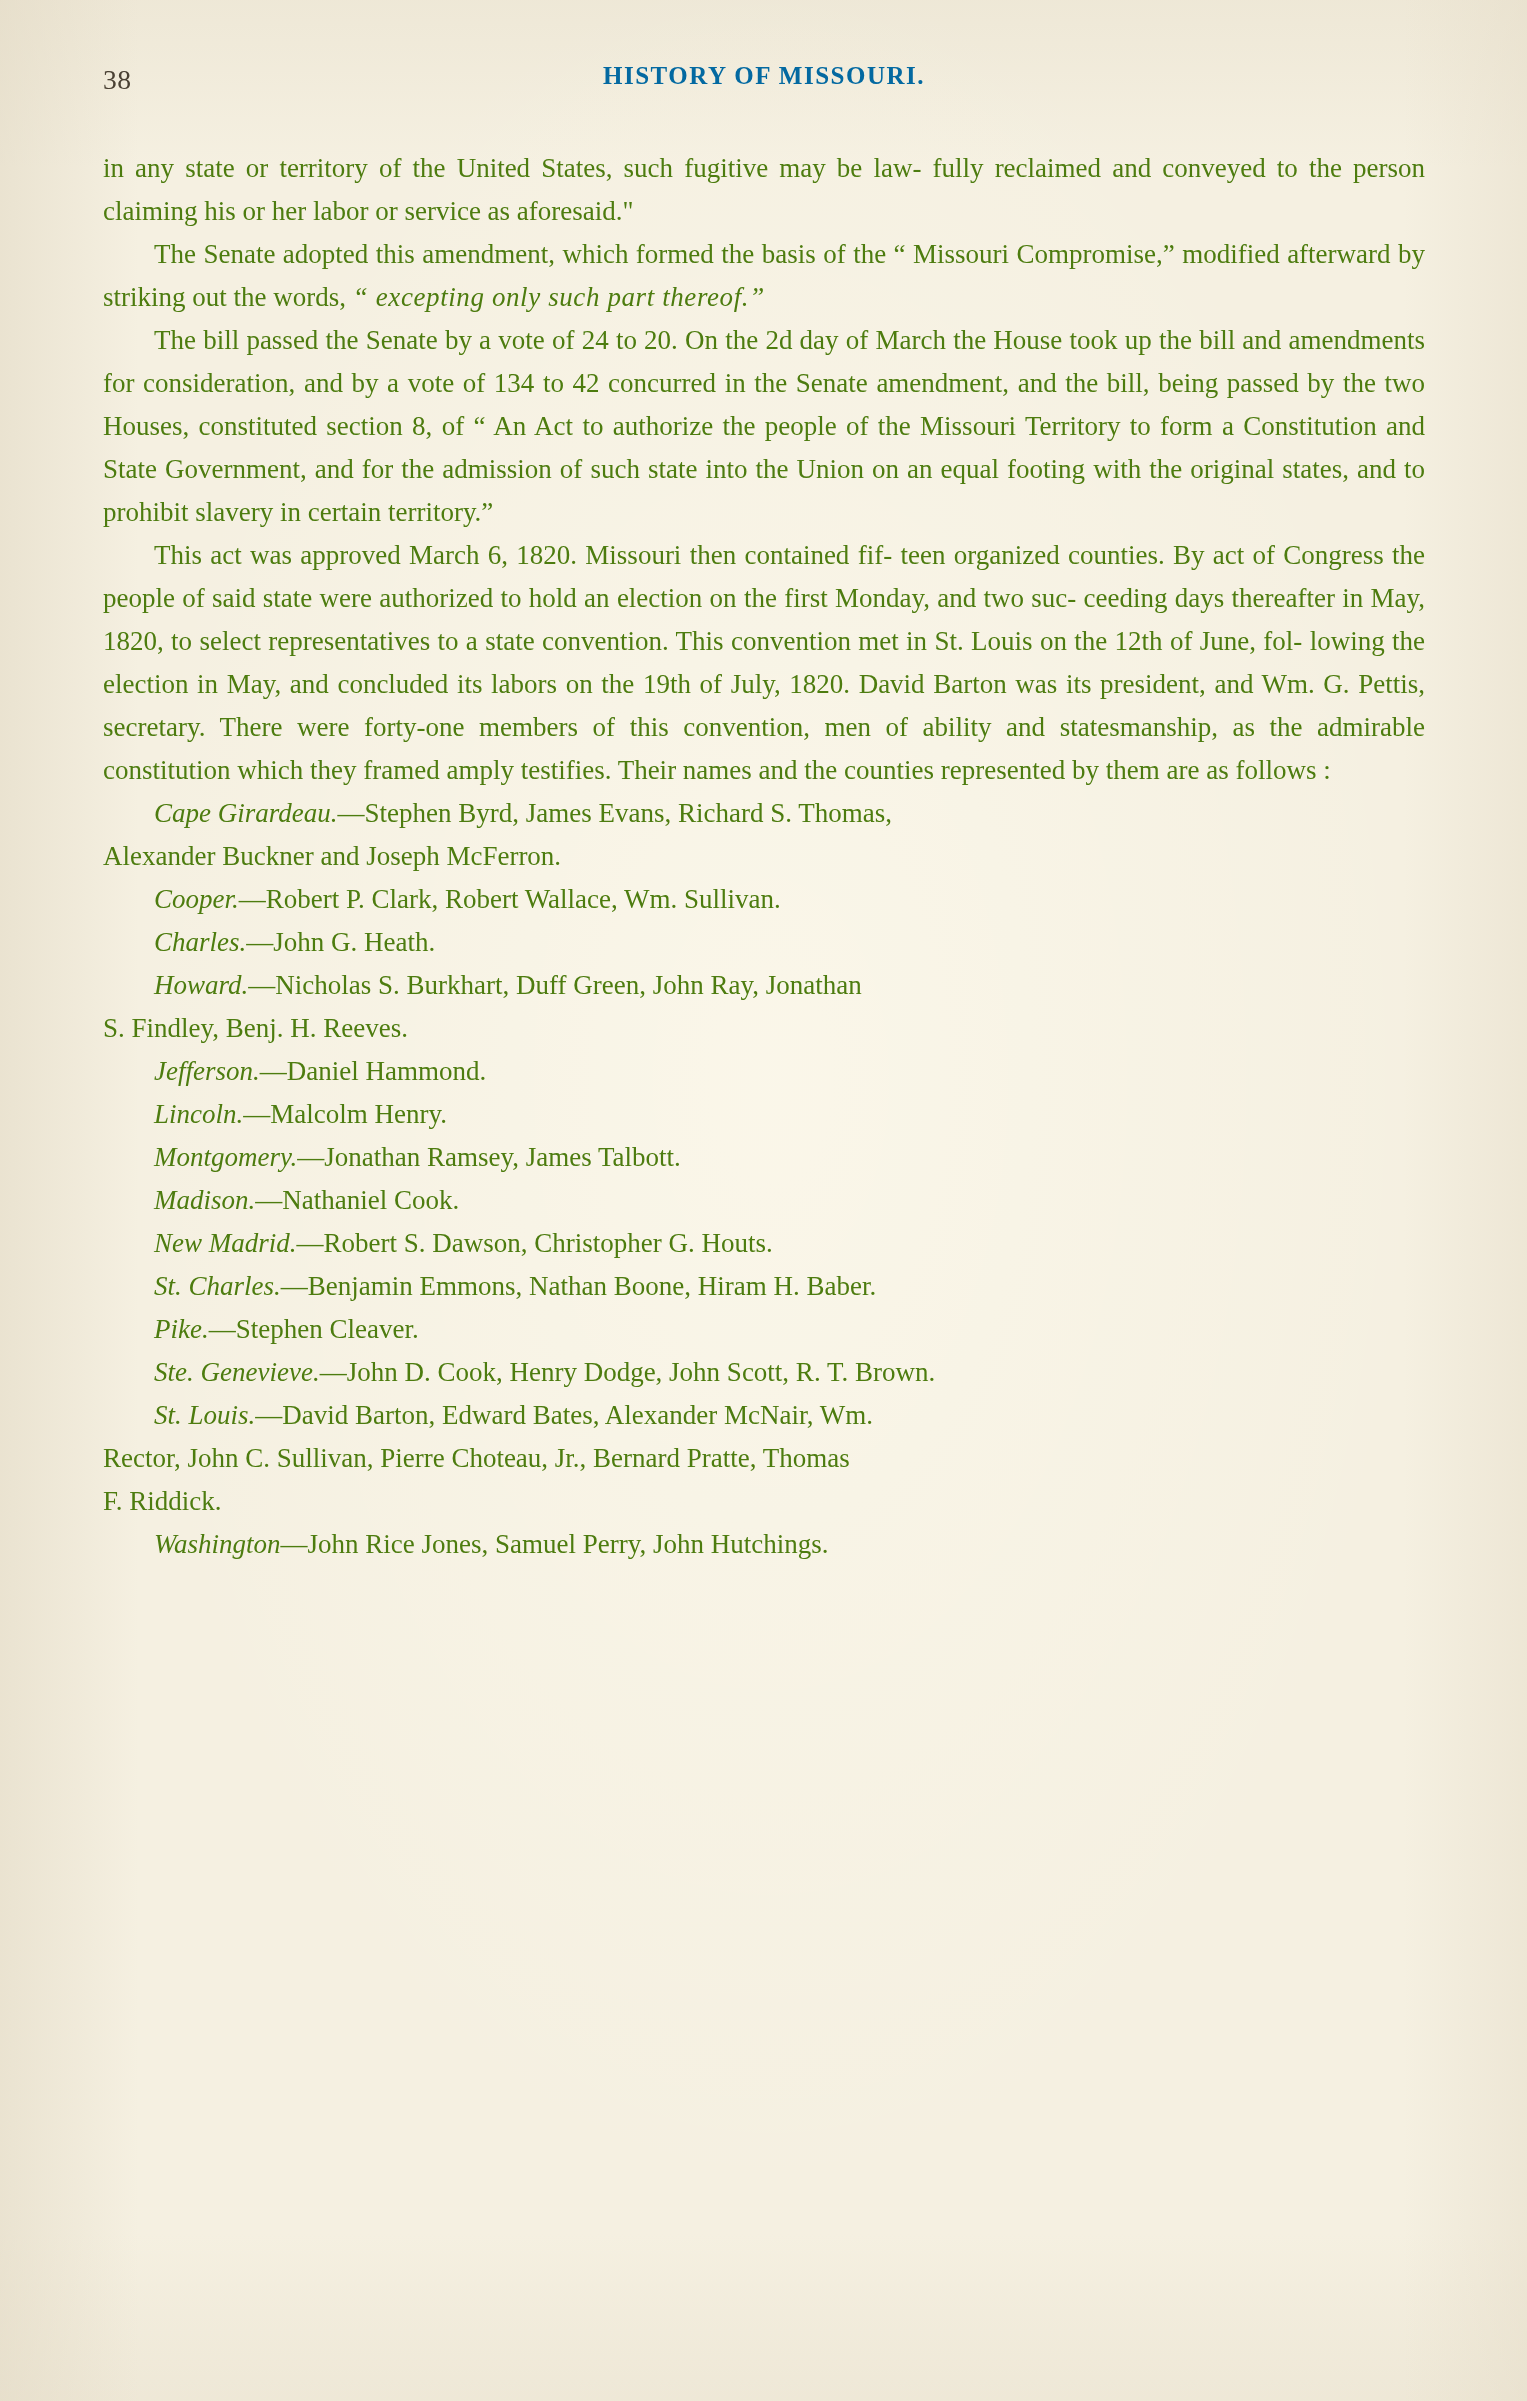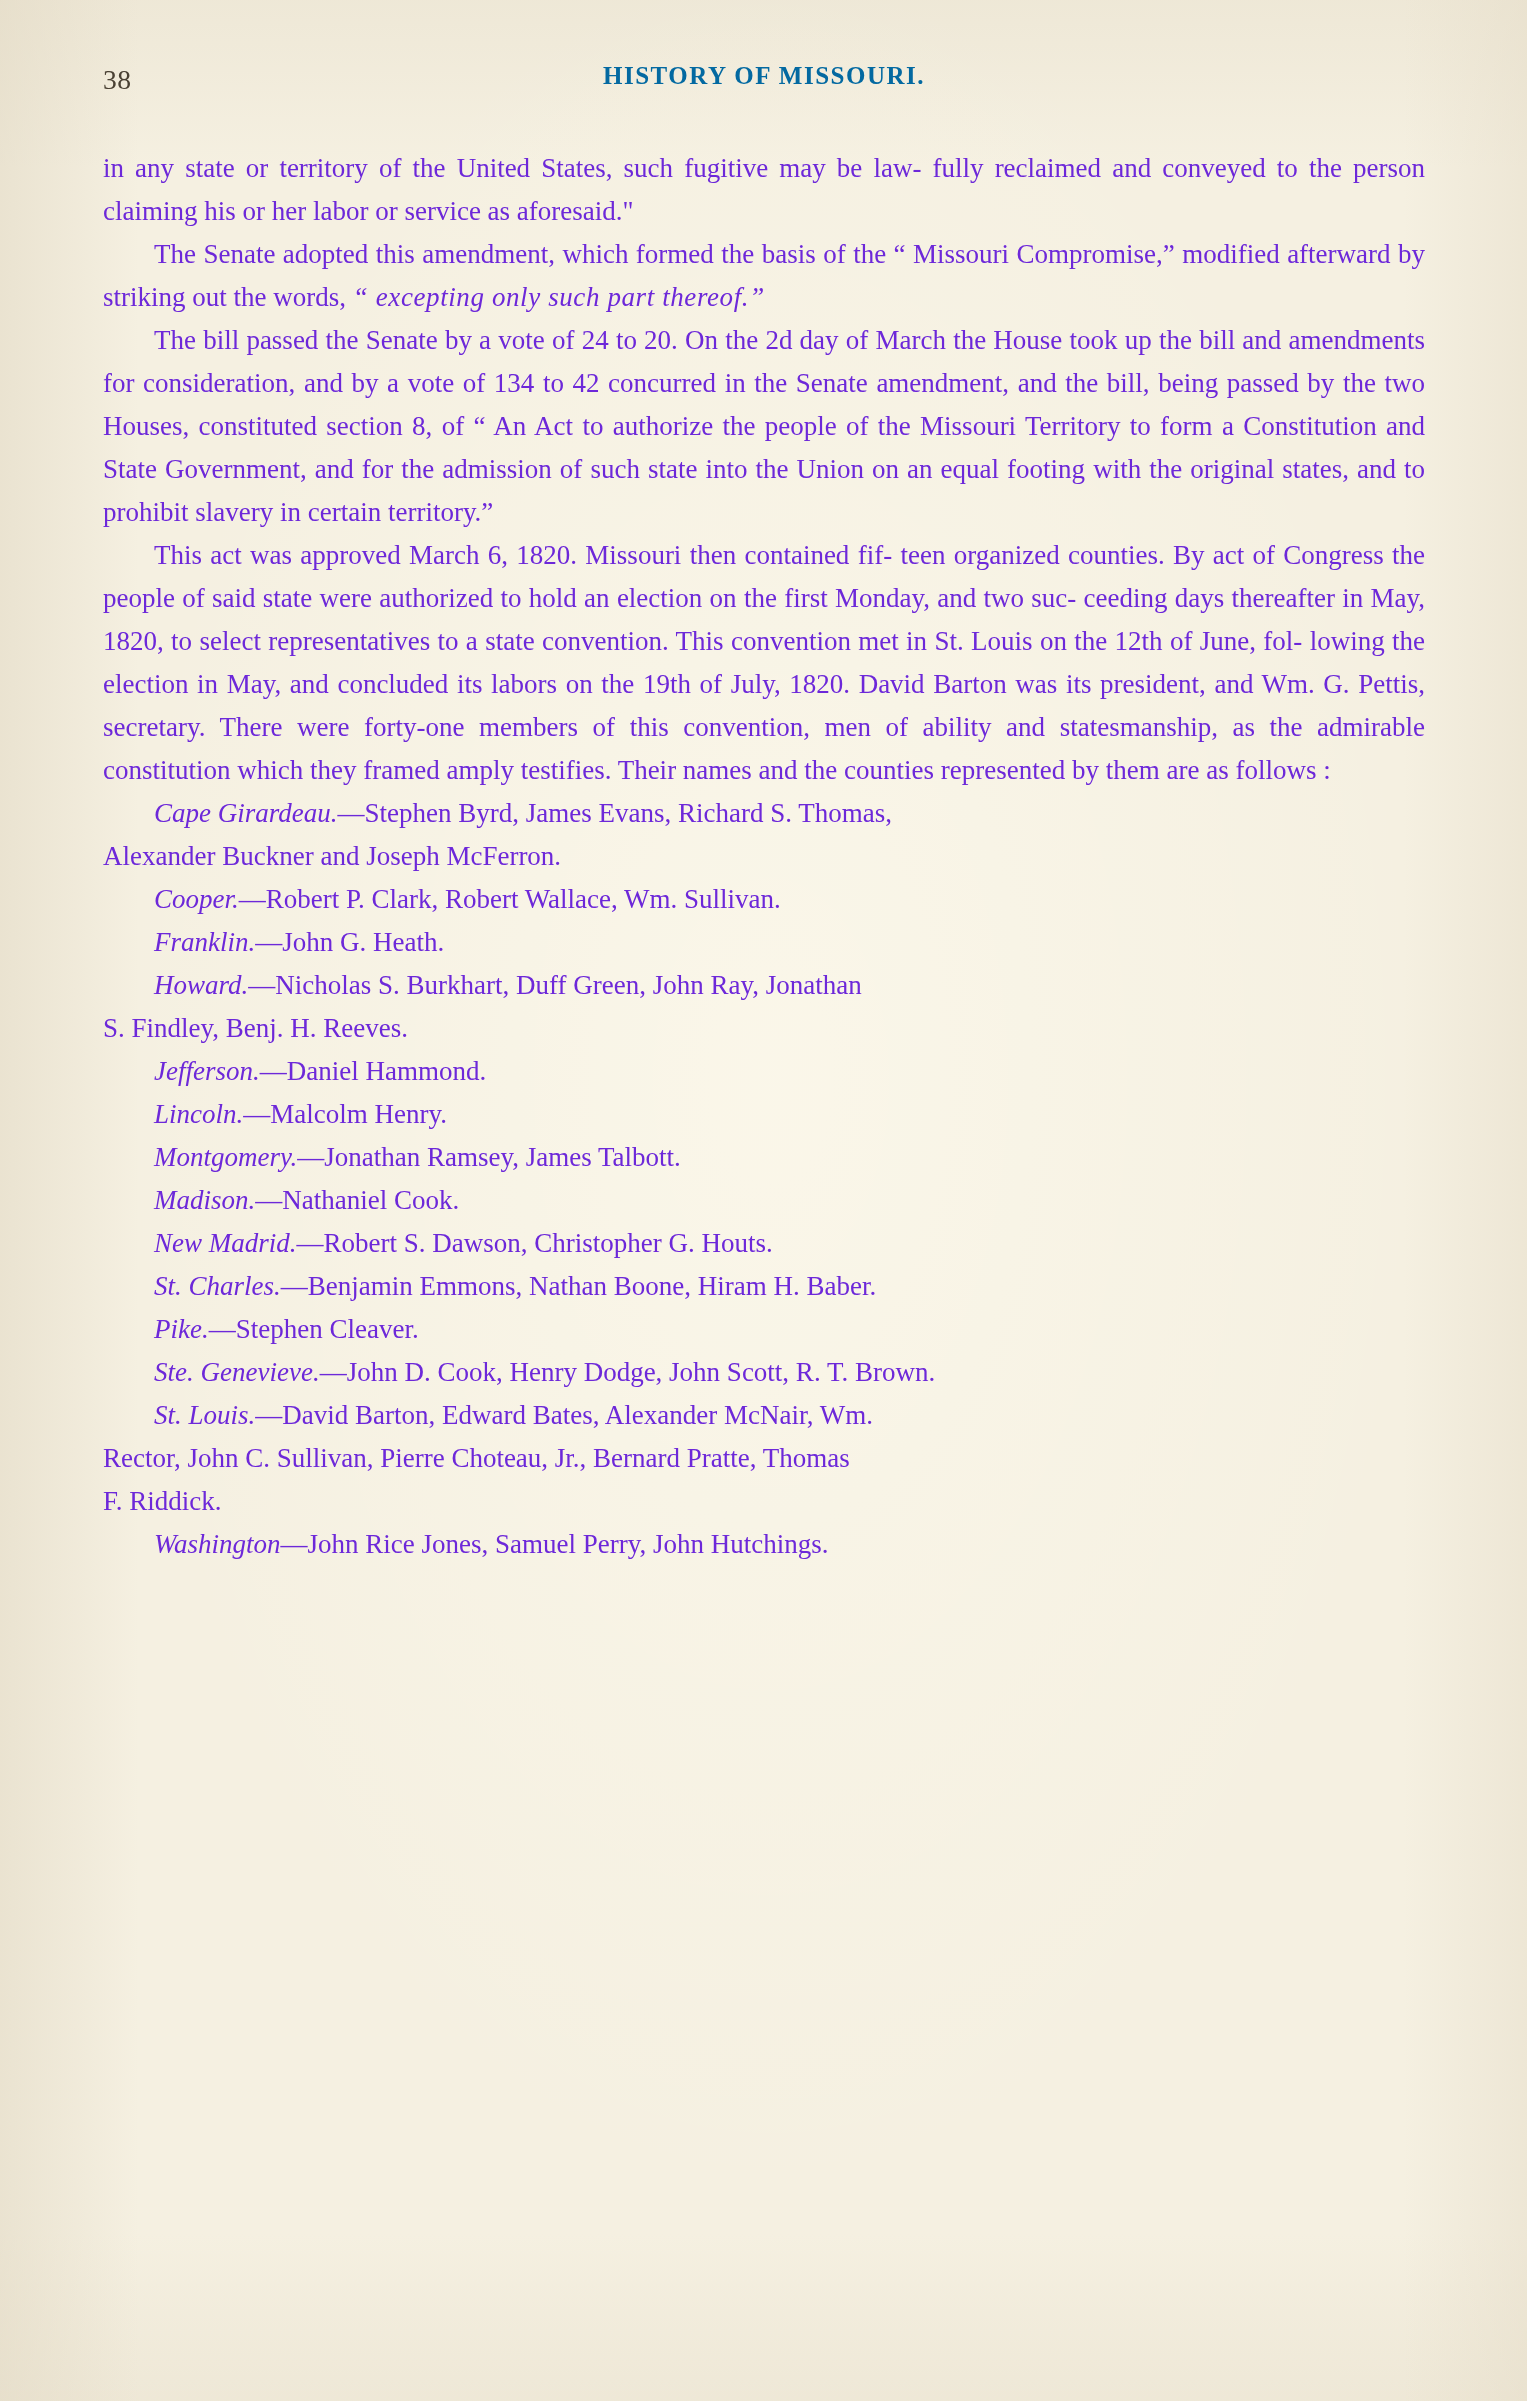--- a/index.html
+++ b/index.html
@@ -60,21 +60,21 @@
     letter-spacing: 1.5px;
     color: #0369a1;
     font-variant: small-caps;
     text-transform: uppercase;
     font-weight: 600;
   }
   .body-text {
     margin-top: 39px;
     font-size: 27px;
     line-height: 43px;
-    color: #6d28d9;
+    color: #4d7c0f;
     text-align: justify;
   }
   p {
     margin: 0;
   }
   p.indent {
     text-indent: 51px;
   }
   .spaced {
     font-style: italic;
@@ -148,21 +148,21 @@
       <p class="entry hang">
         <span class="county">Cape Girardeau.</span><span>—Stephen Byrd, James Evans, Richard S. Thomas,</span>
       </p>
       <p class="nojust">Alexander Buckner and Joseph McFerron.</p>
 
       <p class="entry nojust">
         <span class="county">Cooper.</span><span>—Robert P. Clark, Robert Wallace, Wm. Sullivan.</span>
       </p>
 
       <p class="entry nojust">
-        <span class="county">Franklin.</span><span>—John G. Heath.</span>
+        <span class="county">Charles.</span><span>—John G. Heath.</span>
       </p>
 
       <p class="entry hang">
         <span class="county">Howard.</span><span>—Nicholas S. Burkhart, Duff Green, John Ray, Jonathan</span>
       </p>
       <p class="nojust">S. Findley, Benj. H. Reeves.</p>
 
       <p class="entry nojust">
         <span class="county">Jefferson.</span><span>—Daniel Hammond.</span>
       </p>

